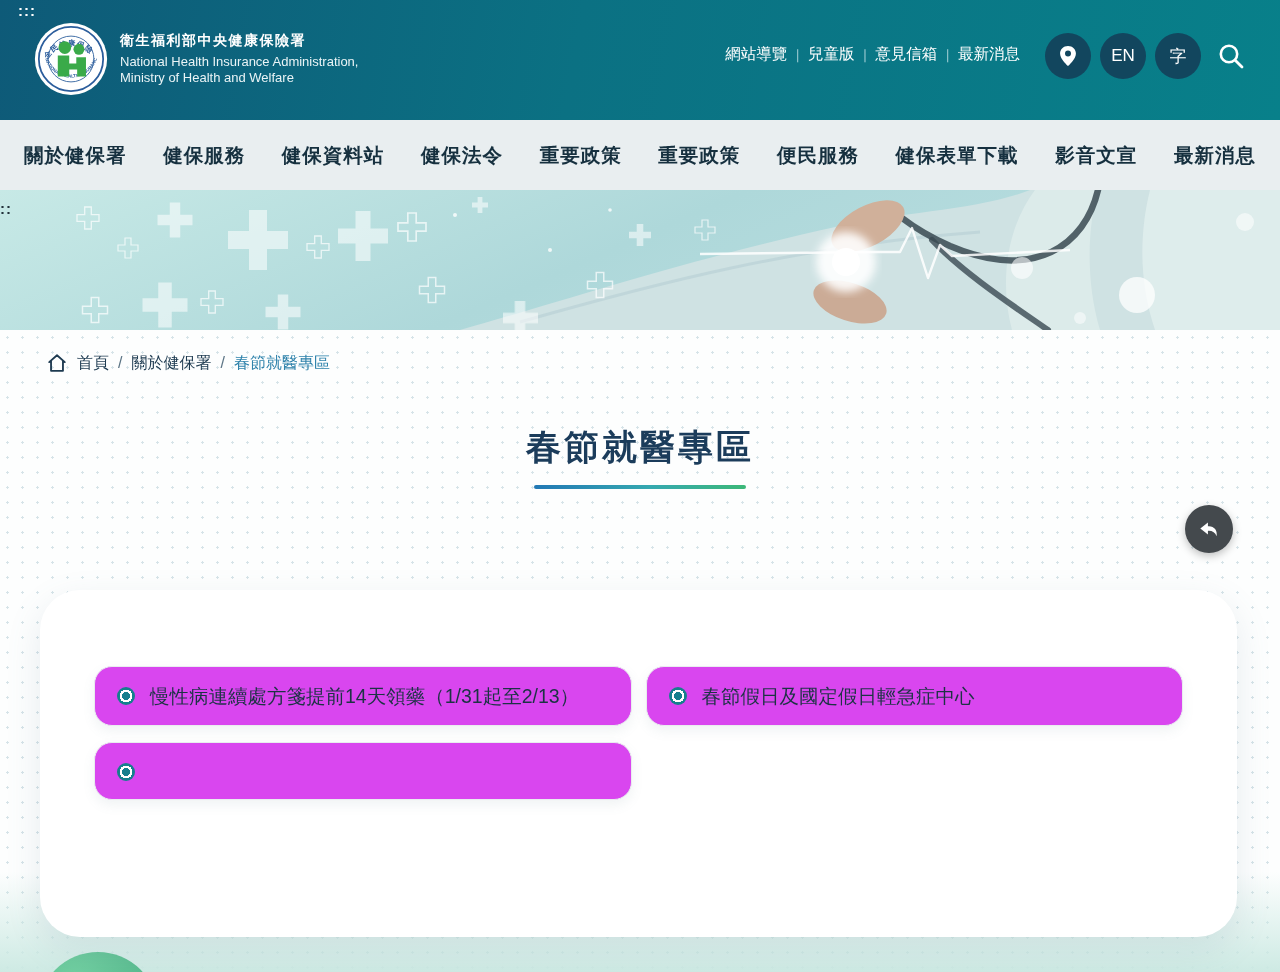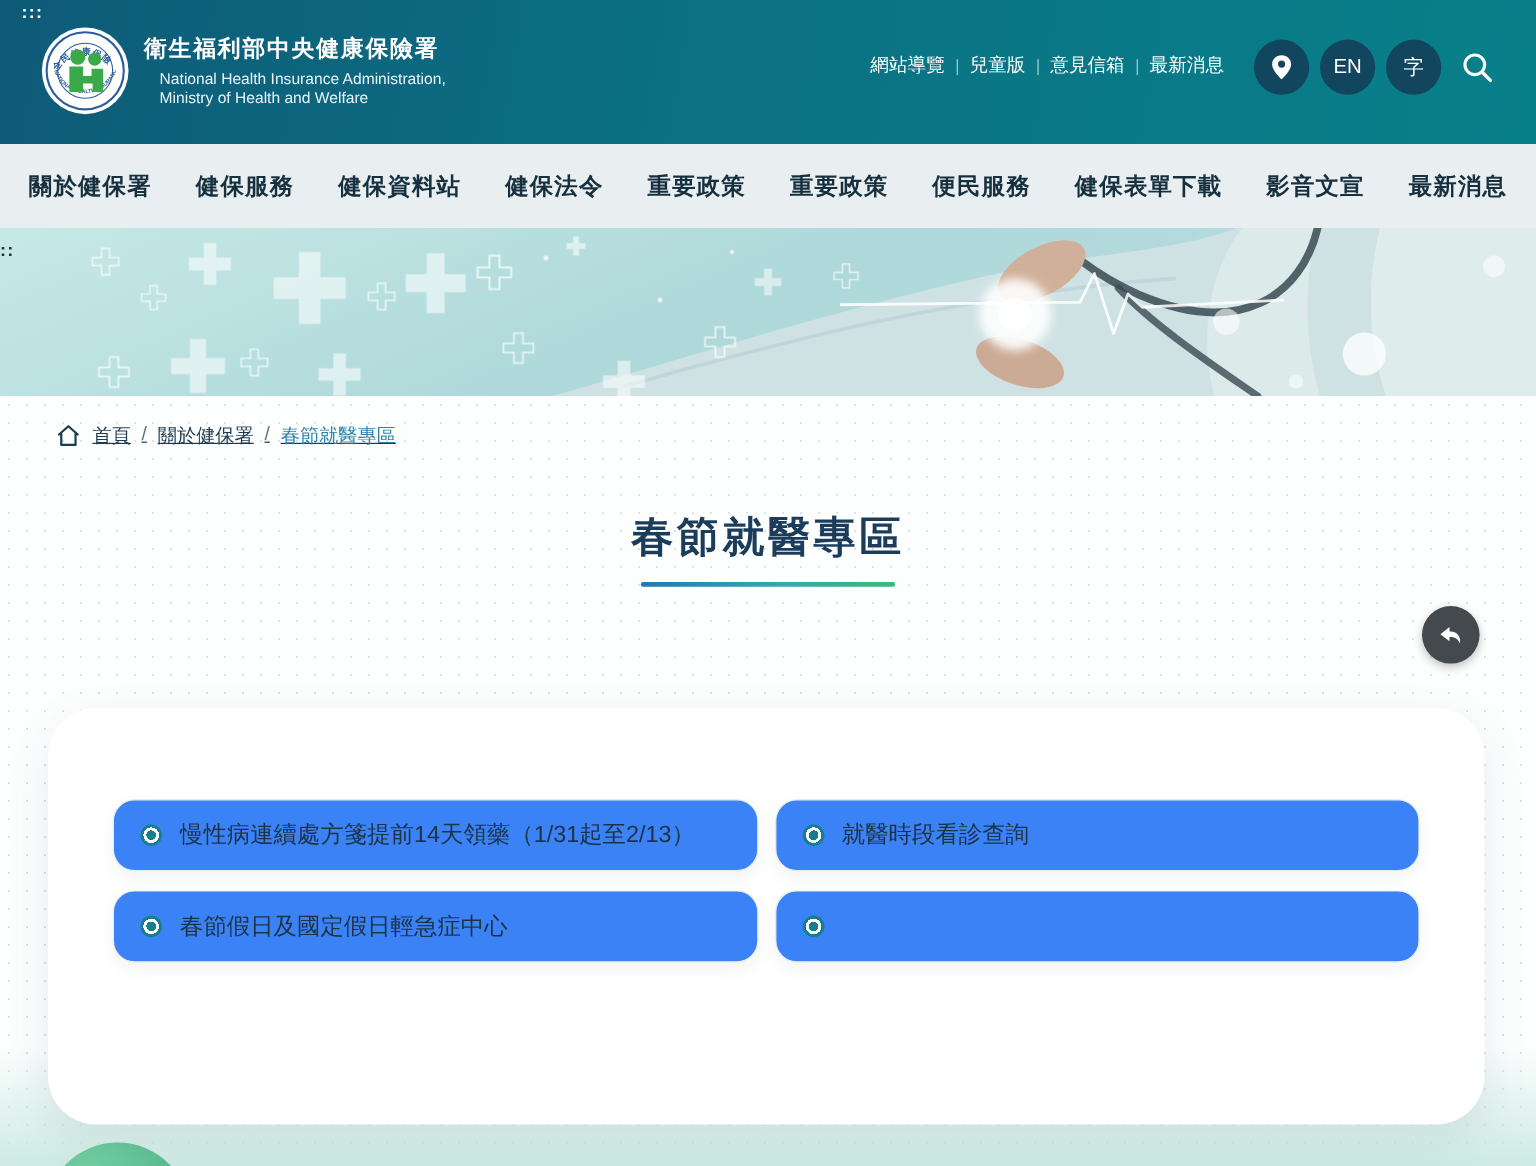--- a/index.html
+++ b/index.html
@@ -31,22 +31,22 @@
   .site-header {
     position:relative; z-index:5; height:120px;
     background:linear-gradient(100deg, #0e5a78 0%, #0b7183 45%, #08808a 100%);
   }
   .skip-anchor-top {
     position:absolute; left:18px; top:2px; color:#ffffff;
     font-weight:bold; font-size:15px; letter-spacing:1px;
   }
   .brand { position:absolute; left:34px; top:22px; display:flex; align-items:center; gap:12px; }
   .seal { width:74px; height:74px; display:block; }
-  .brand-text .zh { color:#ffffff; font-size:19px; font-weight:bold; letter-spacing:1.5px; }
-  .brand-text .en { color:#eaf4f6; font-size:13px; line-height:16px; margin-top:4px;margin-left:13px; }
+  .brand-text .zh { color:#ffffff; font-size:14px; font-weight:bold; letter-spacing:1.5px; }
+  .brand-text .en { color:#eaf4f6; font-size:13px; line-height:16px; margin-top:4px; }
   .utility {
     position:absolute; right:260px; top:44px; display:flex; align-items:center; gap:4px;
     color:#ffffff; font-size:15.5px;margin-left:39px;
   }
   .utility a { color:#ffffff; text-decoration:none; }
   .utility .sep { color:#bfe0e4; font-size:13px; }
   .hdr-circles { position:absolute; right:28px; top:33px; display:flex; align-items:center; gap:9px; }
   .circle-btn {
     width:46px; height:46px; border-radius:50%; background:#12465e; border:none;
     color:#ffffff; font-size:17px; font-weight:normal; display:flex; align-items:center;
@@ -68,21 +68,21 @@
   .hero { position:relative; z-index:4; height:140px; overflow:hidden; }
   .hero svg { display:block; }
   .skip-anchor-content {
     position:absolute; left:-6px; top:10px; color:#22313a;
     font-weight:bold; font-size:15px; letter-spacing:1px; z-index:6;
   }
 
   
   .breadcrumb {
     position:absolute; left:46px; top:352px; z-index:3;
-    display:flex; align-items:center; gap:9px; font-size:16px; color:#1d3a50;text-decoration:underline;
+    display:flex; align-items:center; gap:9px; font-size:16px; color:#1d3a50;
   }
   .breadcrumb a { color:#1d3a50; text-decoration:none; }
   .breadcrumb .sep { color:#5c7485; }
   .breadcrumb .current { color:#2e82ab; }
   .home-icon { width:22px; height:22px; display:block; }
 
   
   .page-title-wrap { position:absolute; left:0; right:0; top:424px; text-align:center; z-index:3; }
   .page-title { font-size:35px; font-weight:bold; color:#1b3c5b; letter-spacing:3px; }
   .title-underline {
@@ -104,21 +104,21 @@
     background:#ffffff; border-radius:40px;
     box-shadow:0 12px 35px rgba(100,130,150,.14);
     padding:76px 54px 0;
   }
   .quick-links {
     display:grid; grid-template-columns:1fr 1fr; column-gap:14px; row-gap:16px;
     grid-auto-rows:minmax(58px, auto);
   }
   .quick-link {
     display:flex; align-items:flex-start; gap:15px; text-decoration:none;
-    background:#3b82f6; border:1px solid #e9edef; border-radius:18px;
+    background:#d946ef; border:1px solid #e9edef; border-radius:18px;
     padding:13px 22px; box-shadow:0 5px 12px rgba(110,135,150,.10);
     color:#1c3344; font-size:19.5px; font-weight:500; line-height:32px;
   }
   .bullet {
     flex:0 0 18px; width:18px; height:18px; margin-top:7px; border-radius:50%;
     background:radial-gradient(circle, #157f8d 0 4px, #ffffff 4px 6.5px, #157f8d 6.5px 9px);
   }
 </style>
 </head>
 <body>
@@ -290,23 +290,19 @@
 </button>
 
 <main class="content-card">
   <div class="quick-links">
     <a class="quick-link" href="#">
       <span class="bullet"></span>
       <span>慢性病連續處方箋提前14天領藥（1/31起至2/13）</span>
     </a>
     <a class="quick-link" href="#">
       <span class="bullet"></span>
-      <span>就醫時段看診查詢</span>
-    </a>
-    <a class="quick-link" href="#">
-      <span class="bullet"></span>
       <span>春節假日及國定假日輕急症中心</span>
     </a>
     <a class="quick-link" href="#">
       <span class="bullet"></span>
     </a>
   </div>
 </main>
 
 </body></html>

